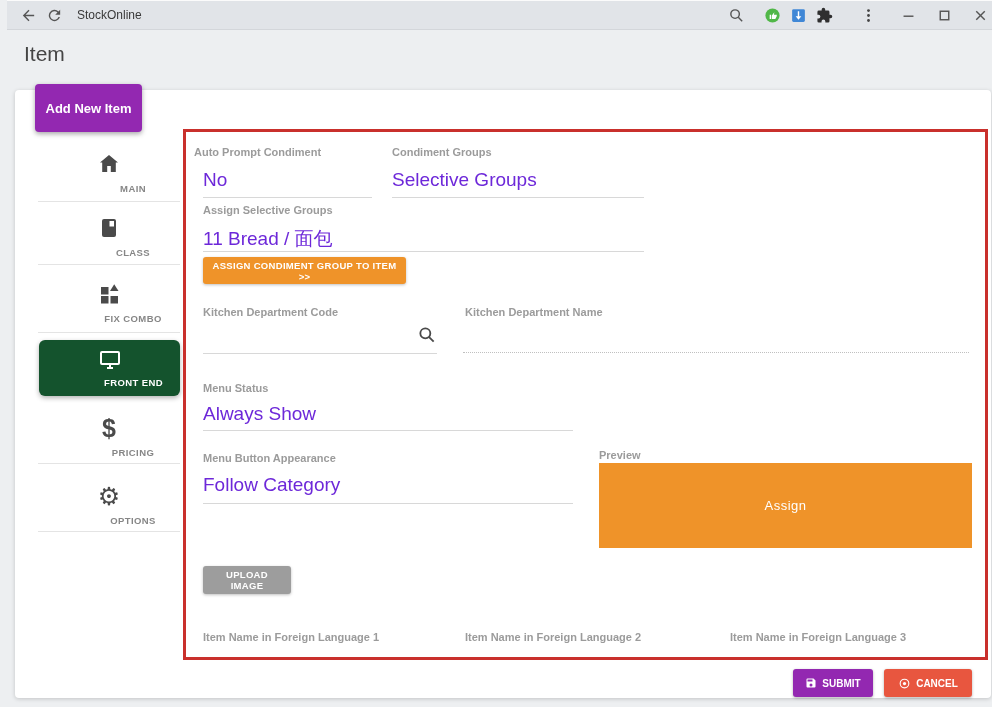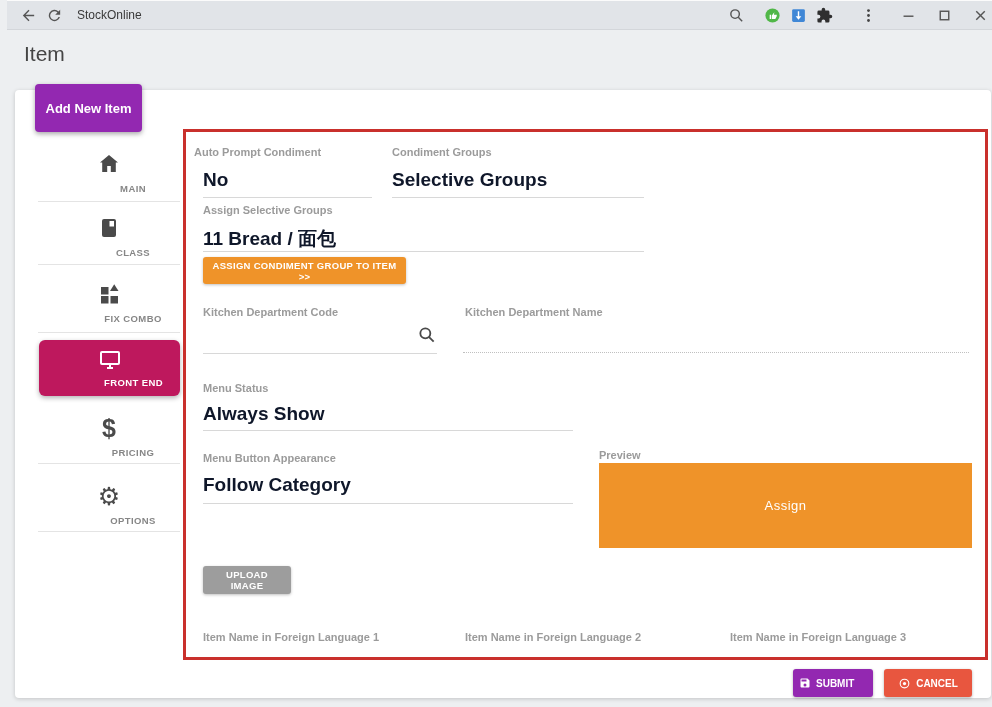--- a/index.html
+++ b/index.html
@@ -15,37 +15,37 @@
 
   
   .page-title{position:absolute;left:17px;top:42px;font-size:21px;color:#454545;font-weight:400;}
   .card{position:absolute;left:8px;top:90px;width:976px;height:608px;background:#ffffff;border-radius:4px;box-shadow:0 1px 4px rgba(0,0,0,.18);}
   .add-btn{position:absolute;left:28px;top:84px;width:107px;height:48px;background:#9328b1;border:none;border-radius:4px;color:#fff;font-family:"Liberation Sans",sans-serif;font-size:13px;font-weight:bold;box-shadow:0 2px 5px rgba(0,0,0,.35);cursor:pointer;}
 
   
   .side-cell{position:absolute;left:31px;width:142px;display:flex;flex-direction:column;align-items:center;cursor:pointer;}
   .side-label{font-size:9.5px;font-weight:bold;color:#868686;letter-spacing:.4px;margin-top:7px;padding-left:48px;}
   .side-div{position:absolute;left:31px;width:142px;height:1px;background:#e4e4e4;}
-  .side-active{position:absolute;left:32px;top:340px;width:141px;height:56px;background:#be185d;border-radius:6px;display:flex;flex-direction:column;align-items:center;justify-content:center;box-shadow:0 2px 5px rgba(0,0,0,.3);cursor:pointer;}
+  .side-active{position:absolute;left:32px;top:340px;width:141px;height:56px;background:#14532d;border-radius:6px;display:flex;flex-direction:column;align-items:center;justify-content:center;box-shadow:0 2px 5px rgba(0,0,0,.3);cursor:pointer;}
   .side-active .side-label{color:#ffffff;margin-top:5px;}
   .dollar{font-size:25px;color:#4a4a4a;font-weight:bold;line-height:24px;}
   .gear{font-size:25px;color:#4a4a4a;line-height:24px;}
 
   
   .flabel{position:absolute;font-size:11px;font-weight:bold;color:#9b9b9b;}
-  .fvalue{position:absolute;font-size:19px;color:#0f172a;font-weight:bold;}
+  .fvalue{position:absolute;font-size:19px;color:#6d28d9;}
   .uline{position:absolute;height:1px;background:#d8d8d8;}
   .uline-dotted{position:absolute;height:0;border-bottom:1px dotted #c0c0c0;}
   .btn-orange{position:absolute;left:196px;top:257px;width:203px;height:27px;background:#ef9329;border:none;border-radius:3px;color:#fff;font-family:"Liberation Sans",sans-serif;font-size:9.5px;font-weight:bold;letter-spacing:.3px;box-shadow:0 1px 3px rgba(0,0,0,.25);cursor:pointer;}
   .btn-gray{position:absolute;left:196px;top:566px;width:88px;height:28px;background:#9d9d9d;border:none;border-radius:3px;color:#fff;font-family:"Liberation Sans",sans-serif;font-size:9.5px;font-weight:bold;letter-spacing:.3px;box-shadow:0 1px 3px rgba(0,0,0,.25);cursor:pointer;}
   .preview-box{position:absolute;left:592px;top:463px;width:373px;height:85px;background:#ef9329;display:flex;align-items:center;justify-content:center;}
   .preview-box span{color:#fff;font-size:13px;letter-spacing:.5px;}
   .annot{position:absolute;left:176px;top:129px;width:799px;height:525px;border:3px solid #c9302c;pointer-events:none;}
 
-  .btn-submit{position:absolute;left:786px;top:669px;width:80px;height:28px;background:#9328b1;border:none;border-radius:3px;color:#fff;font-family:"Liberation Sans",sans-serif;font-size:10px;font-weight:bold;display:flex;align-items:center;gap:5px;box-shadow:0 1px 3px rgba(0,0,0,.3);cursor:pointer;}
+  .btn-submit{position:absolute;left:786px;top:669px;width:80px;height:28px;background:#9328b1;border:none;border-radius:3px;color:#fff;font-family:"Liberation Sans",sans-serif;font-size:10px;font-weight:bold;display:flex;align-items:center;justify-content:center;gap:5px;box-shadow:0 1px 3px rgba(0,0,0,.3);cursor:pointer;}
   .btn-cancel{position:absolute;left:877px;top:669px;width:88px;height:28px;background:#e8563f;border:none;border-radius:3px;color:#fff;font-family:"Liberation Sans",sans-serif;font-size:10px;font-weight:bold;display:flex;align-items:center;justify-content:center;gap:5px;box-shadow:0 1px 3px rgba(0,0,0,.3);cursor:pointer;}
 </style>
 </head>
 <body>
 
 <div class="stage">
 
   <div class="chrome">
     <div class="chrome-btn" style="margin-left:8px;">
       <svg class="ic" viewBox="0 0 24 24">

